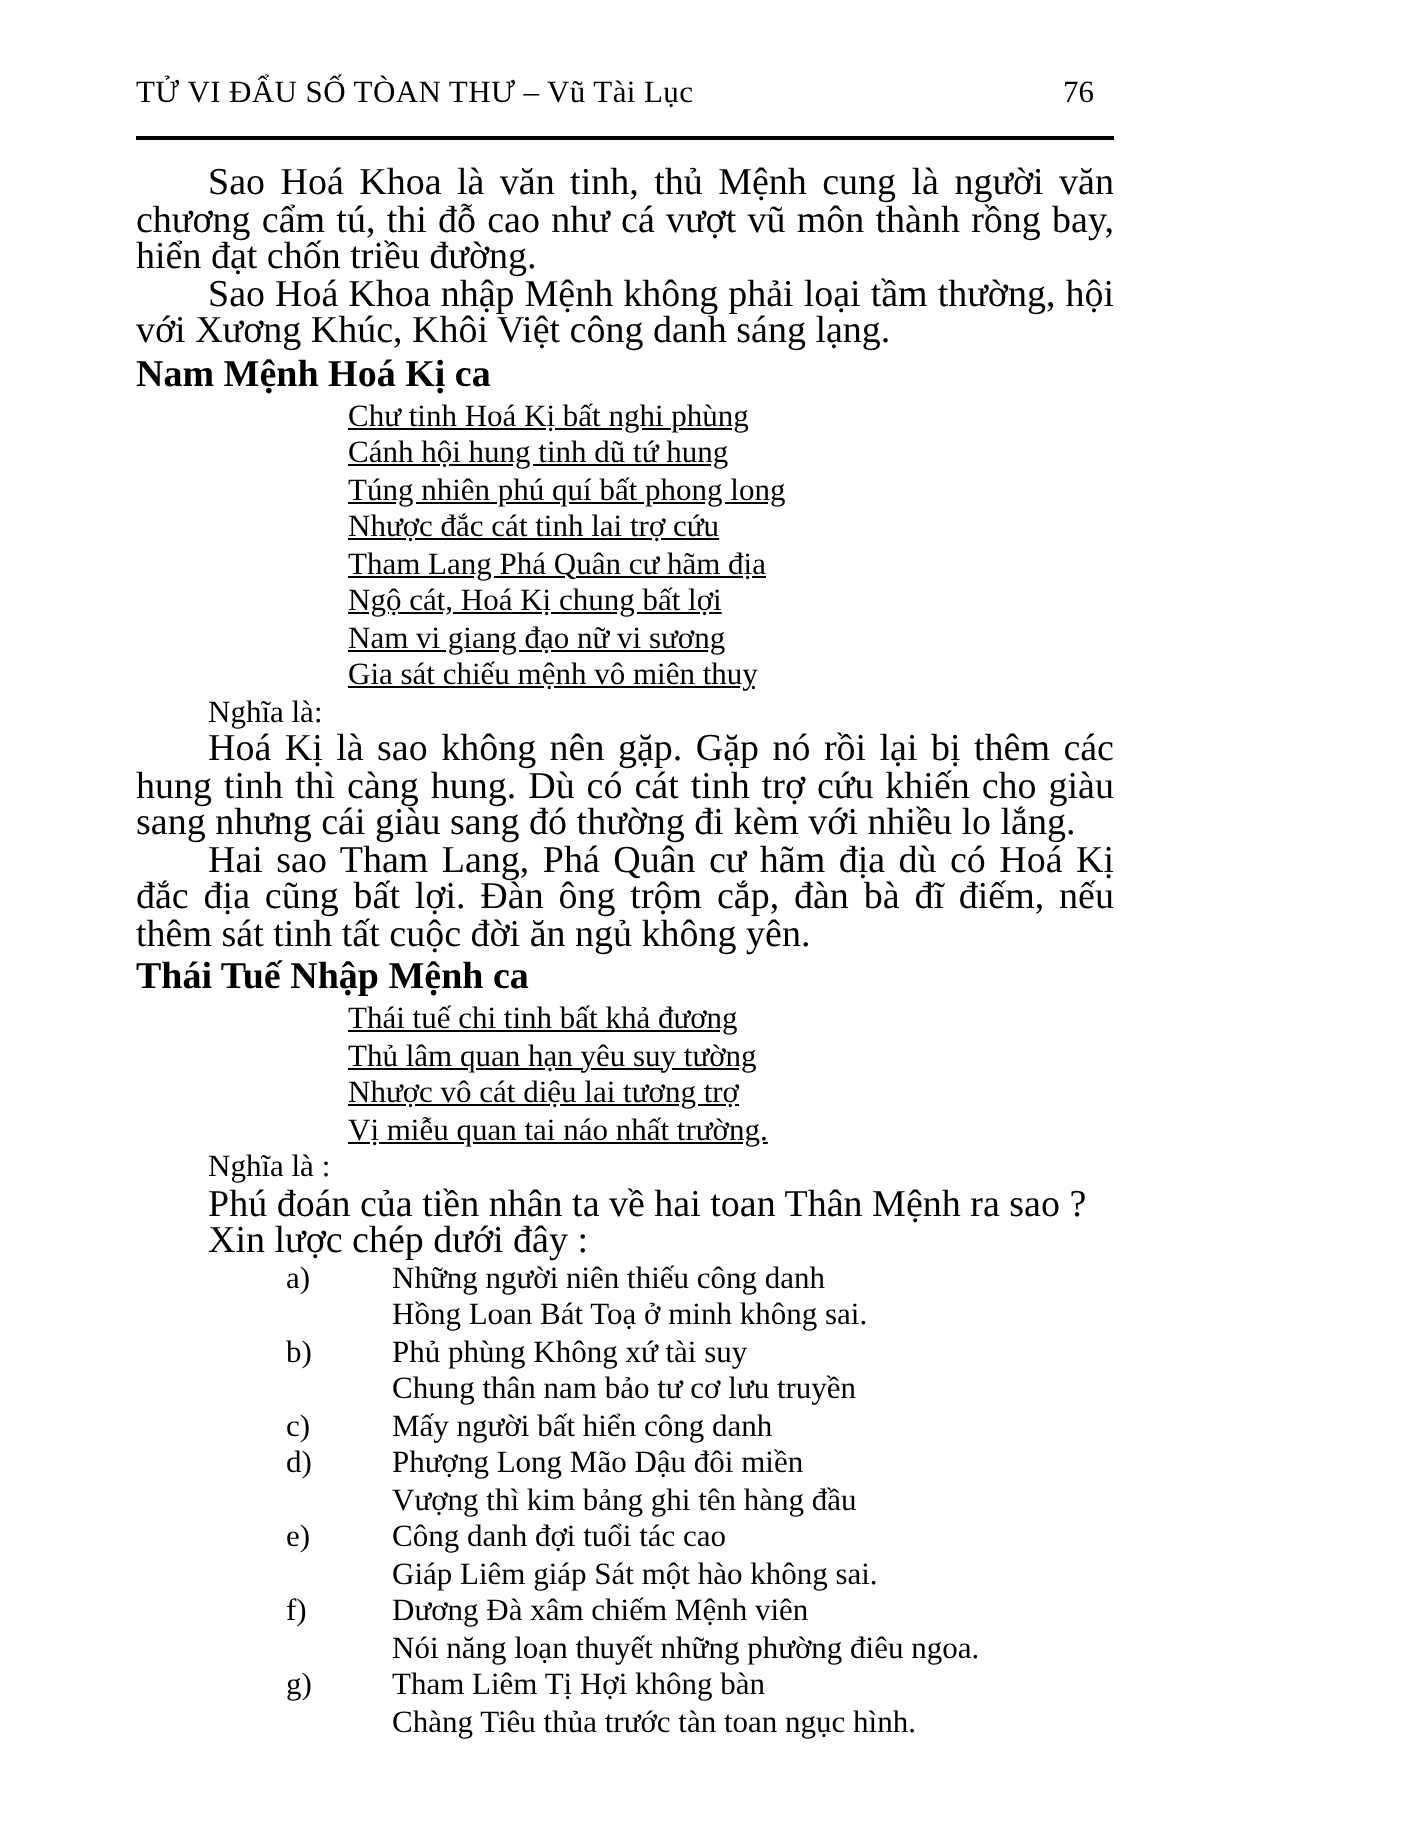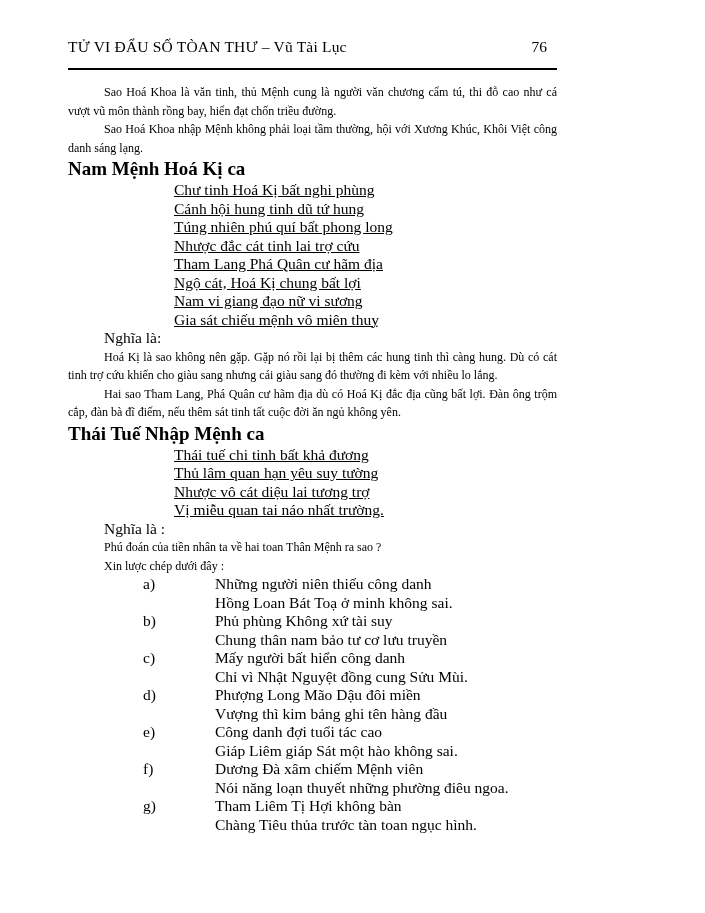--- a/index.html
+++ b/index.html
@@ -26,21 +26,21 @@
   }
   .page-header .hdr-title { letter-spacing: 0.2px; }
   .page-header .hdr-num { padding-right: 10px; }
   .rule {
     border: none;
     border-top: 2px solid #000;
     margin-top: 12px;
     margin-bottom: 13px;
   }
   .para {
-    font-size: 12px;
+    font-size: 19px;
     line-height: 18.5px;
     text-align: justify;
     text-indent: 36px;
   }
   .para.no-justify { text-align: left; }
   .section-heading {
     font-size: 19px;
     font-weight: bold;
     line-height: 21px;
     padding: 1px 0 2px 0;
@@ -59,21 +59,21 @@
   .letter-list {
     margin-left: 75px;
     font-size: 15.5px;
     line-height: 18.5px;
   }
   .list-item { display: flex; }
   .item-letter {
     width: 53px;
     flex: 0 0 53px;
   }
-  .item-lines { flex: 1; margin-left: 19px; }
+  .item-lines { flex: 1; }
 </style>
 </head>
 <body>
 
 <div class="page">
 
   <div class="page-header">
     <span class="hdr-title">TỬ VI ĐẨU SỐ TÒAN THƯ – Vũ Tài Lục</span>
     <span class="hdr-num">76</span>
   </div>
@@ -125,21 +125,20 @@
       <span class="item-letter">b)</span>
       <span class="item-lines">
         <div>Phủ phùng Không xứ tài suy</div>
         <div>Chung thân nam bảo tư cơ lưu truyền</div>
       </span>
     </div>
     <div class="list-item">
       <span class="item-letter">c)</span>
       <span class="item-lines">
         <div>Mấy người bất hiển công danh</div>
-        <div>Chỉ vì Nhật Nguyệt đồng cung Sửu Mùi.</div>
       </span>
     </div>
     <div class="list-item">
       <span class="item-letter">d)</span>
       <span class="item-lines">
         <div>Phượng Long Mão Dậu đôi miền</div>
         <div>Vượng thì kim bảng ghi tên hàng đầu</div>
       </span>
     </div>
     <div class="list-item">

